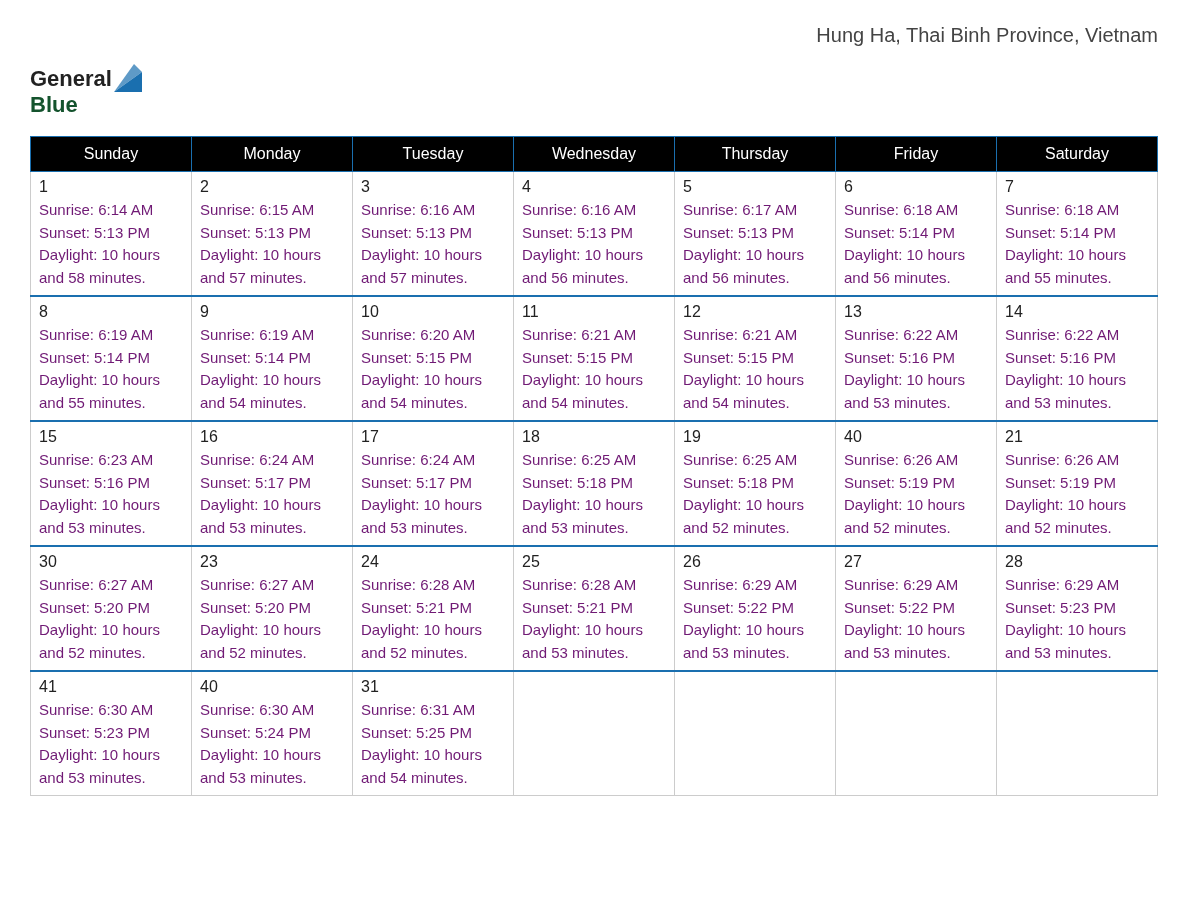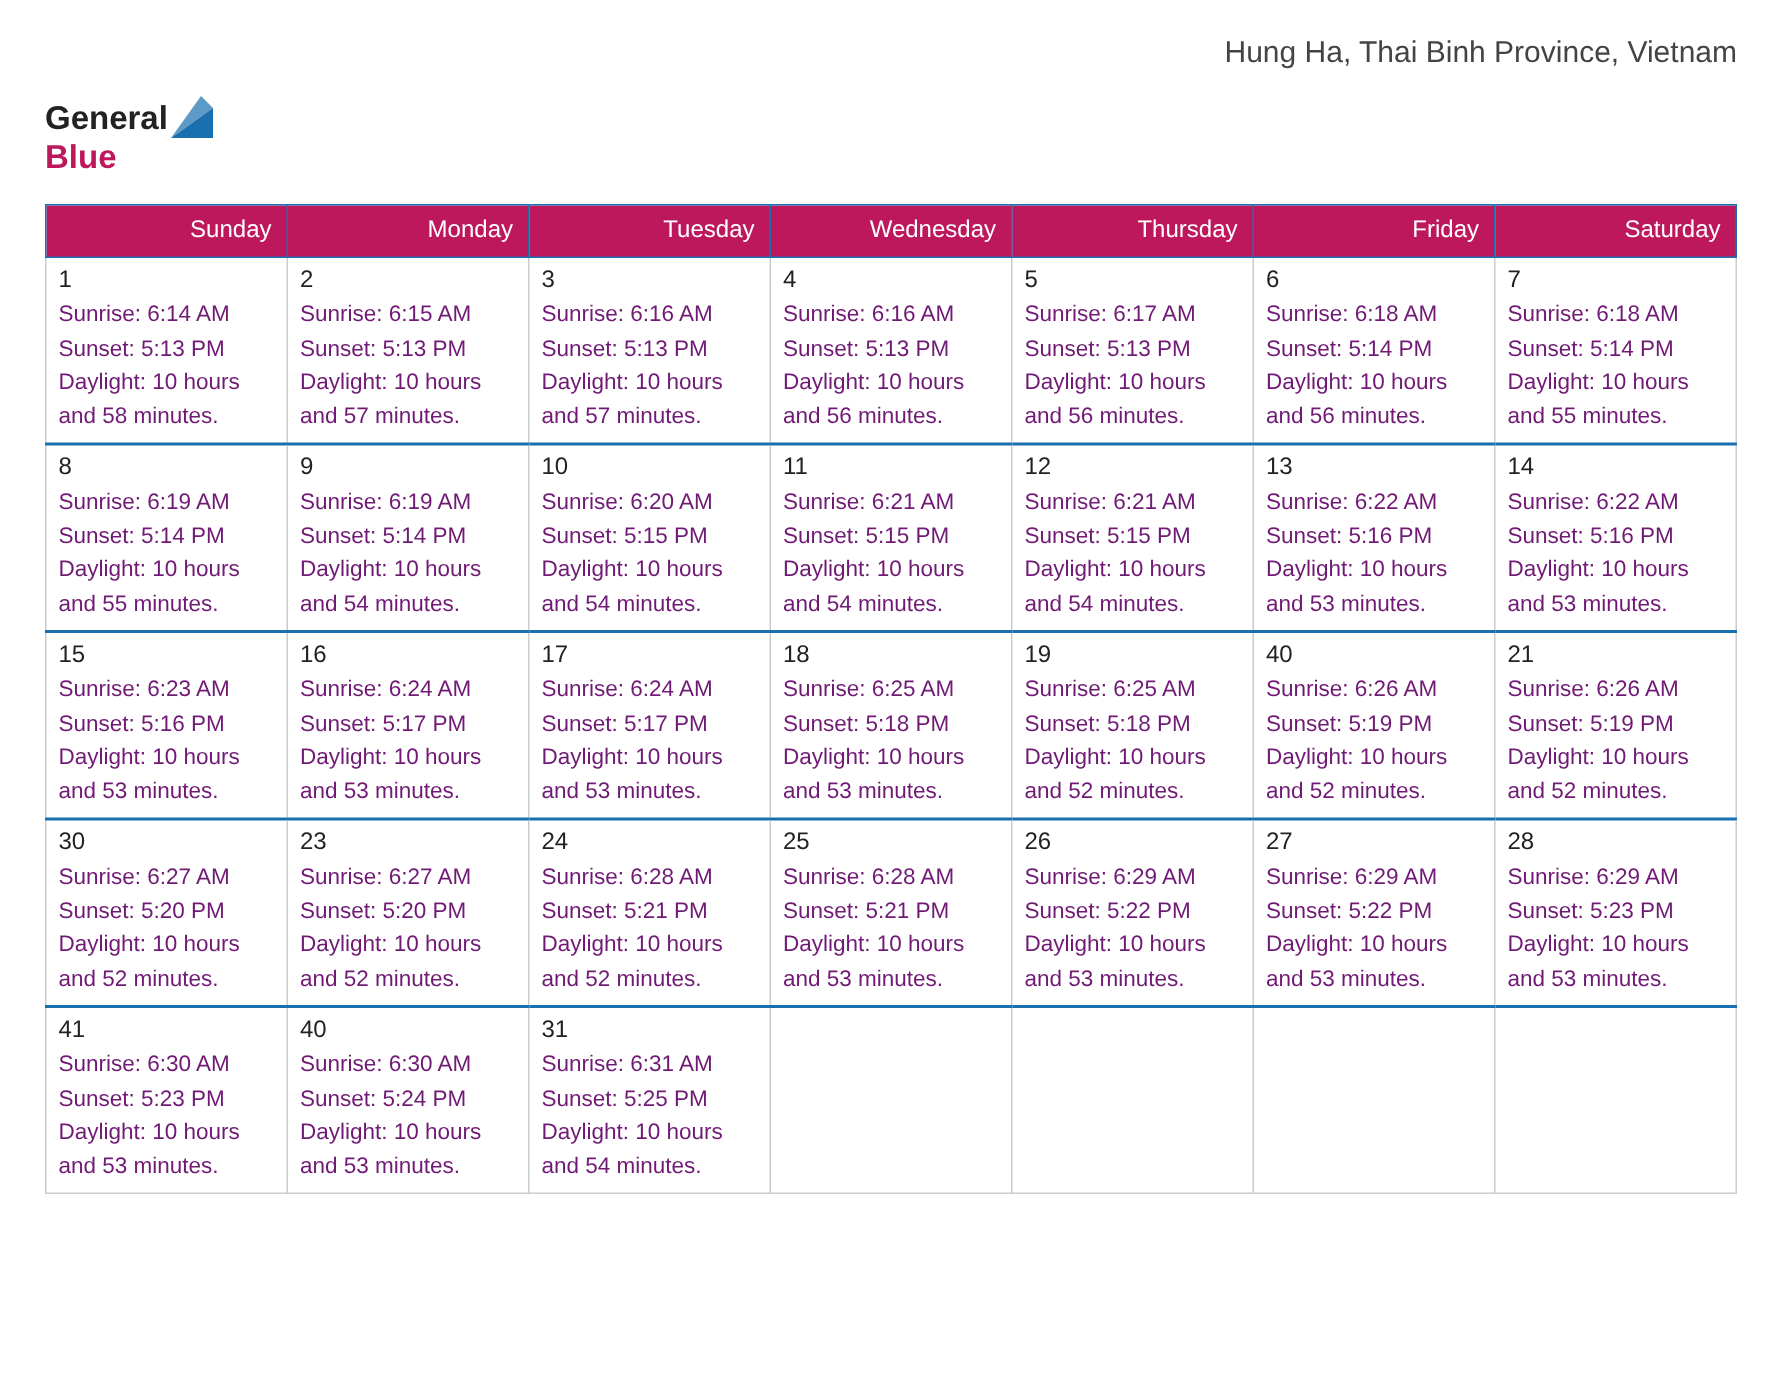--- a/index.html
+++ b/index.html
@@ -19,21 +19,21 @@
     }
     .logo-text-general {
       font-size: 22px;
       font-weight: bold;
       color: #222;
       letter-spacing: 0;
     }
     .logo-text-blue {
       font-size: 22px;
       font-weight: bold;
-      color: #be185d;
+      color: #14532d;
     }
     .logo-icon {
       width: 28px;
       height: 28px;
       margin-left: 2px;
     }
     .title-area {
       text-align: right;
     }
     .month-title {
@@ -47,26 +47,26 @@
       color: #444;
       margin-top: 4px;
       text-align: right;
     }
     .calendar-table {
       width: 100%;
       border-collapse: collapse;
       table-layout: fixed;
     }
     .calendar-table th {
-      background-color: #be185d;
+      background-color: #000000;
       color: #fff;
       font-size: 16px;
       font-weight: normal;
       padding: 8px 10px;
-      text-align: right;
+      text-align: center;
       border: 1px solid #1a6faf;
     }
     .calendar-table td {
       border: 1px solid #ccc;
       vertical-align: top;
       padding: 6px 8px;
       min-height: 90px;
       height: 110px;
       background: #fff;
     }

